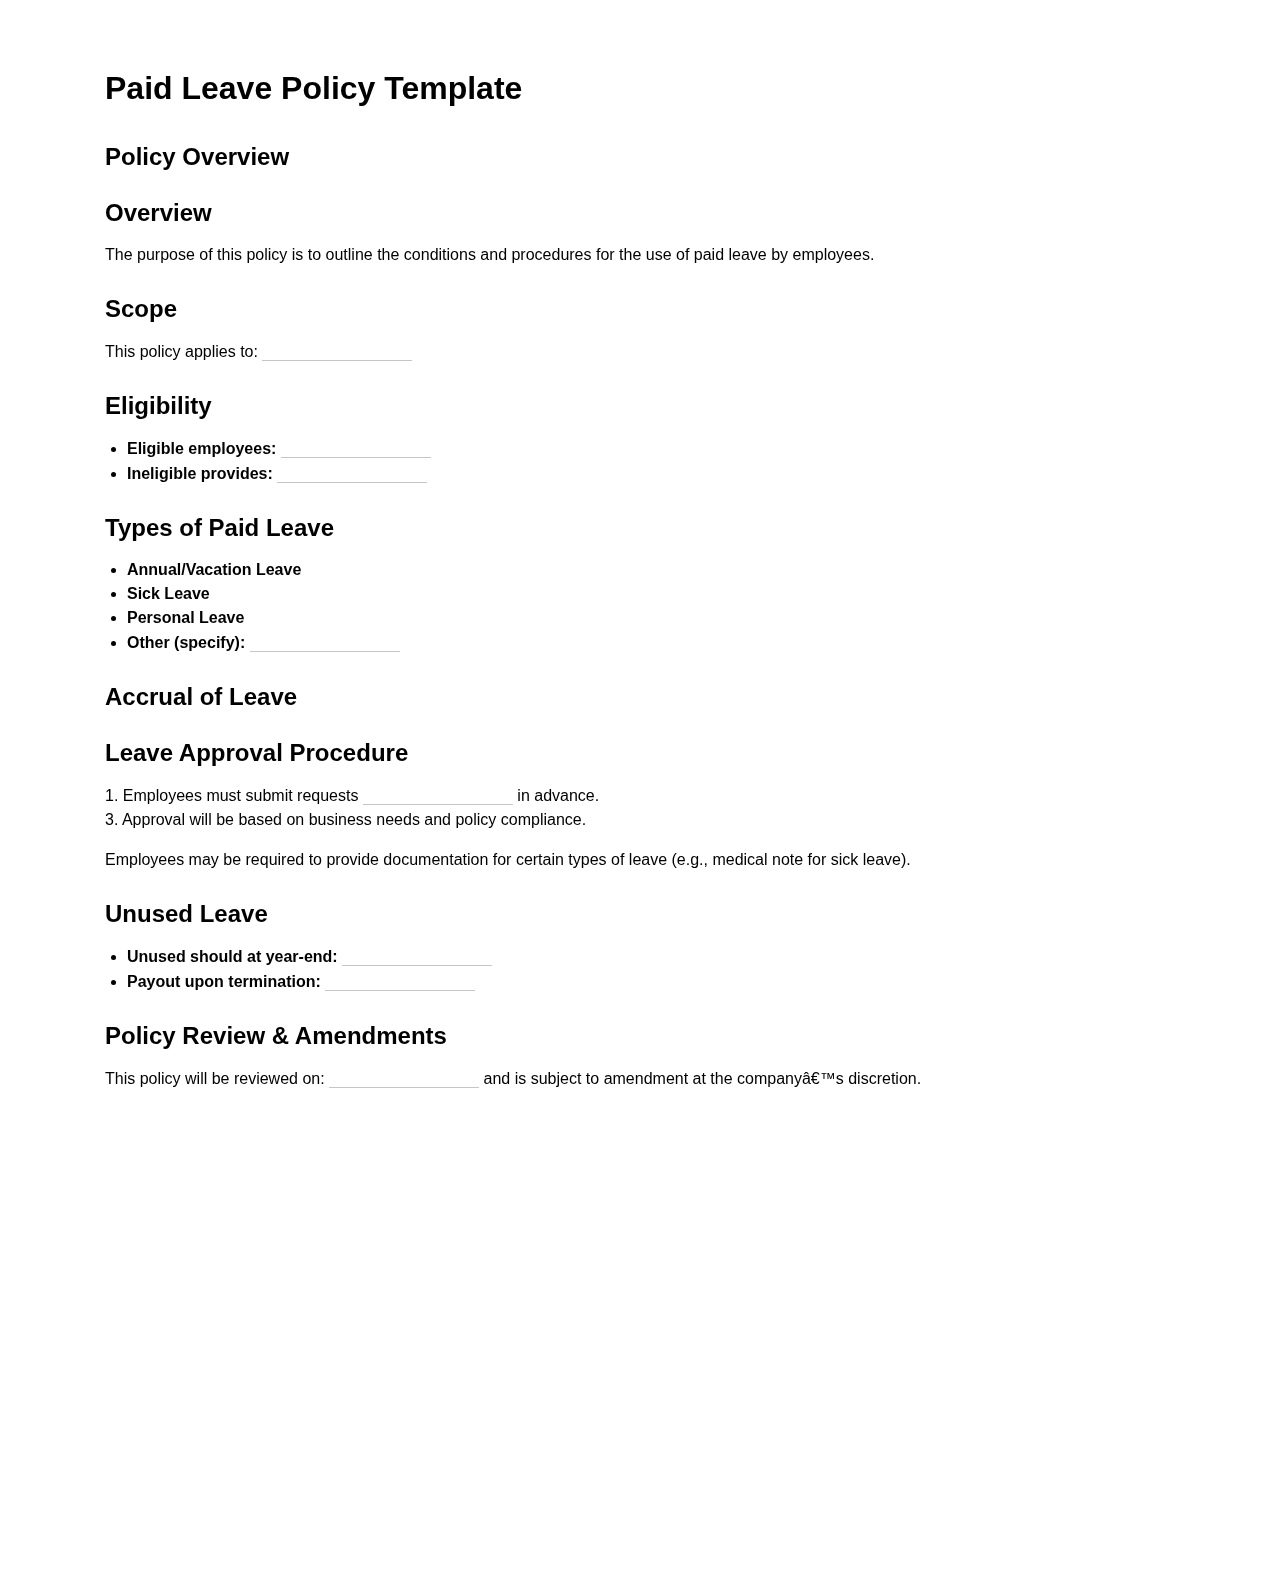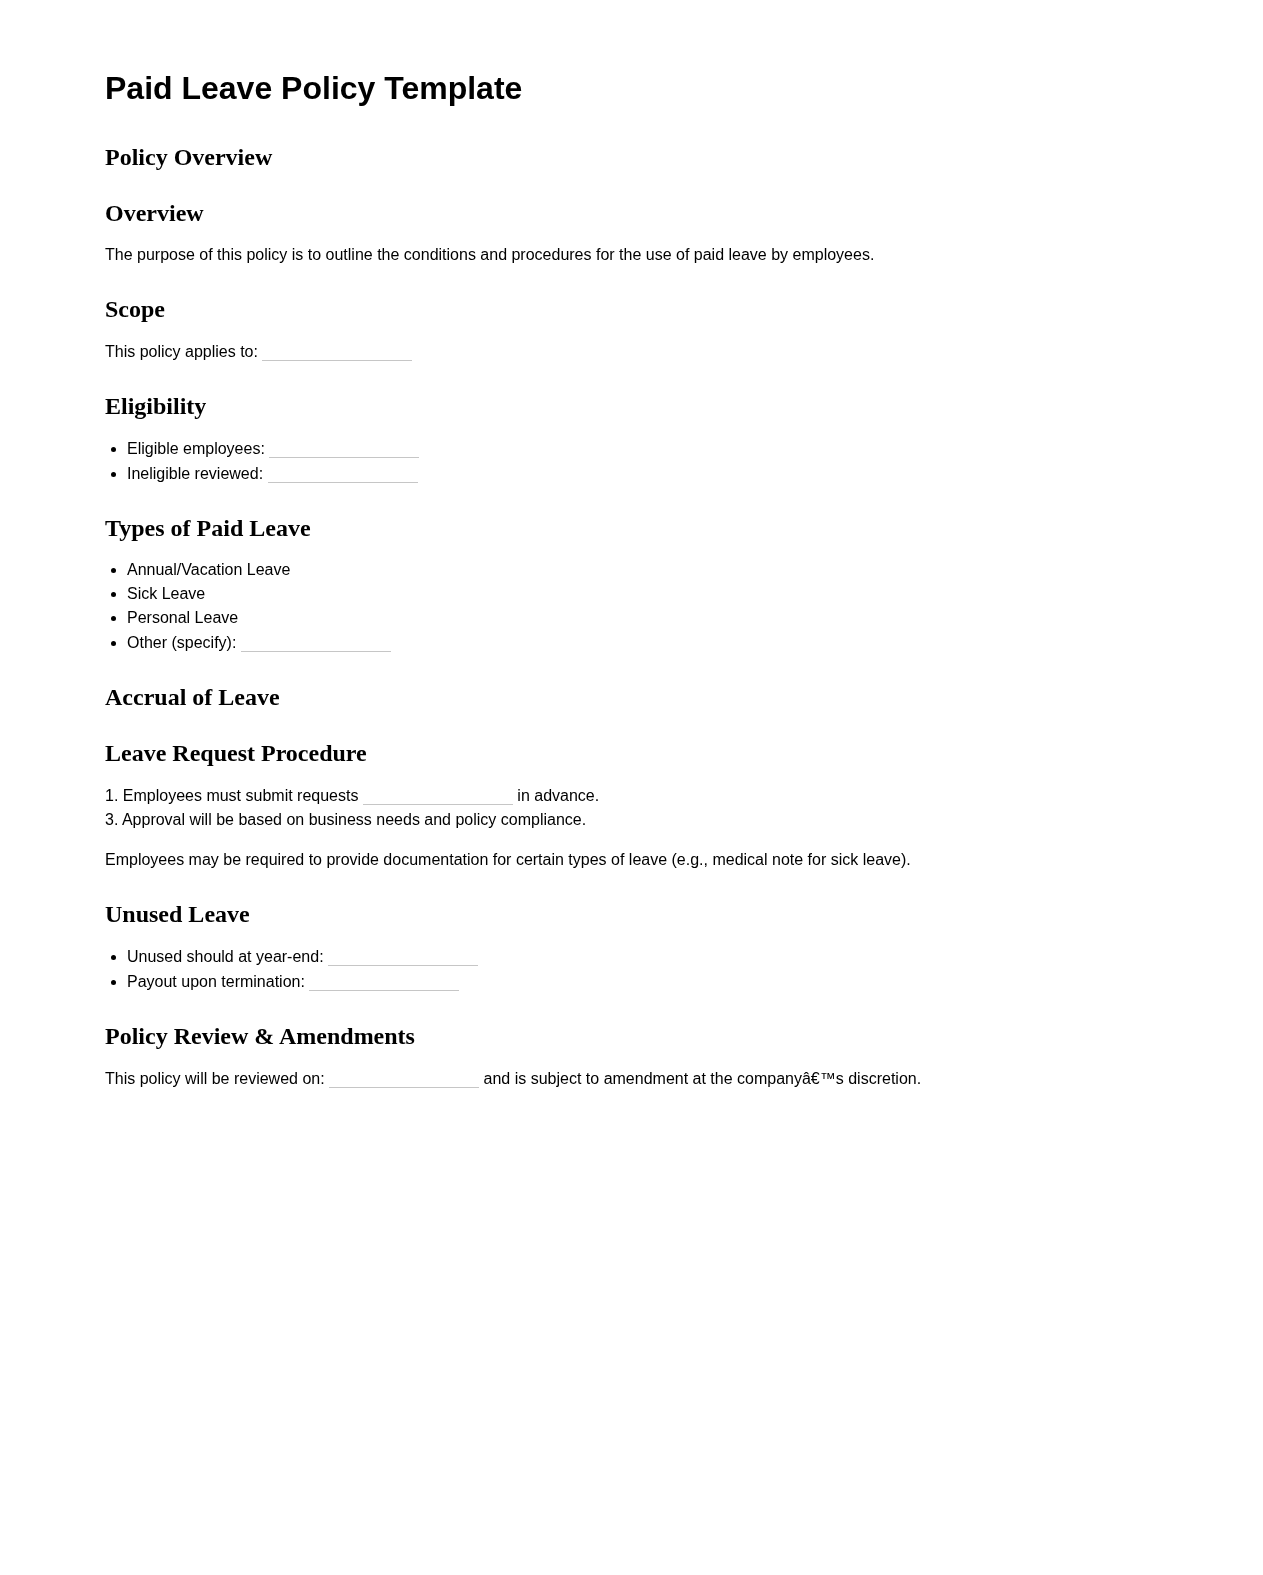--- a/index.html
+++ b/index.html
@@ -24,32 +24,32 @@
     font-size: 32px;
     line-height: 37px;
     font-weight: bold;
     margin: 0 0 36px 0;
   }
   h2 {
     font-size: 24px;
     line-height: 28px;
     font-weight: bold;
     margin: 28px 0 16px 0;
-    font-family: Liberation Serif, serif;
   }
   p {
     margin: 0 0 16px 0;
   }
   ul {
     margin: 0 0 16px 0;
     padding: 0 0 0 22px;
     list-style: disc;
   }
   ul li {
     line-height: 24px;
+    font-weight: bold;
   }
   ol.steps {
     margin: 0 0 16px 0;
     padding: 0;
     list-style: none;
   }
   ol.steps li {
     line-height: 24px;
   }
   .blank {
@@ -79,21 +79,21 @@
     <span class="blank"></span>
   </p>
 
   <h2>Eligibility</h2>
   <ul>
     <li>
       <span>Eligible employees:</span>
       <span class="blank"></span>
     </li>
     <li>
-      <span>Ineligible reviewed:</span>
+      <span>Ineligible provides:</span>
       <span class="blank"></span>
     </li>
   </ul>
 
   <h2>Types of Paid Leave</h2>
   <ul>
     <li>
       <span>Annual/Vacation Leave</span>
     </li>
     <li>
@@ -103,21 +103,21 @@
       <span>Personal Leave</span>
     </li>
     <li>
       <span>Other (specify):</span>
       <span class="blank"></span>
     </li>
   </ul>
 
   <h2>Accrual of Leave</h2>
 
-  <h2>Leave Request Procedure</h2>
+  <h2>Leave Approval Procedure</h2>
   <ol class="steps">
     <li>
       <span>1.</span>
       <span>Employees must submit requests</span>
       <span class="blank"></span>
       <span>in advance.</span>
     </li>
     <li>
       <span>3.</span>
       <span>Approval will be based on business needs and policy compliance.</span>

